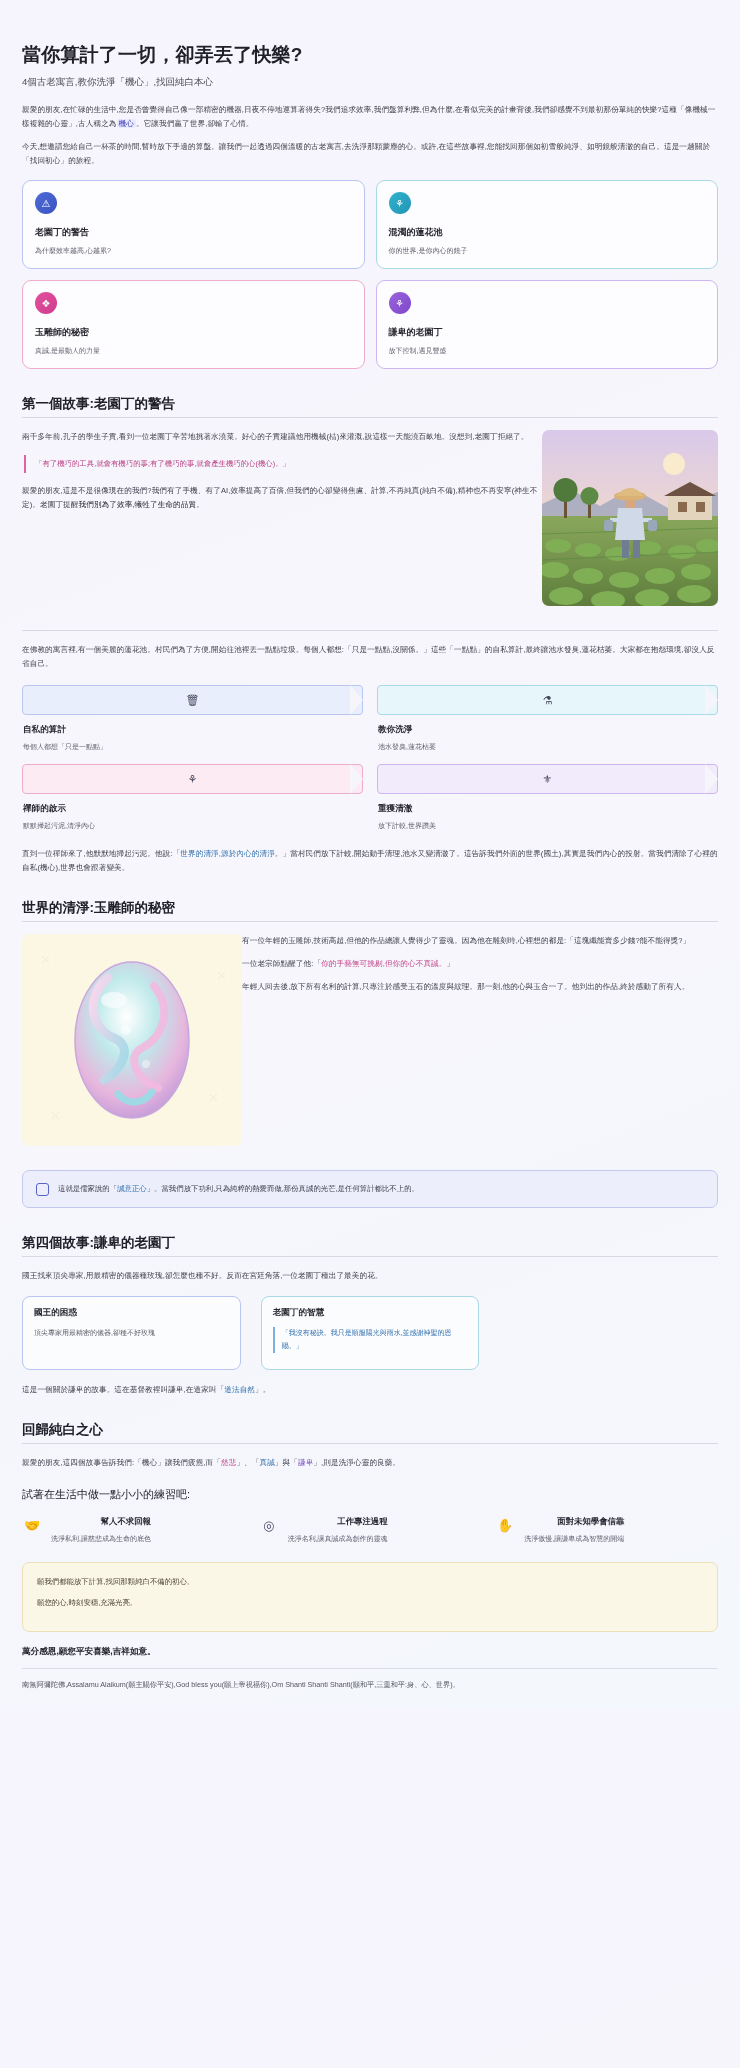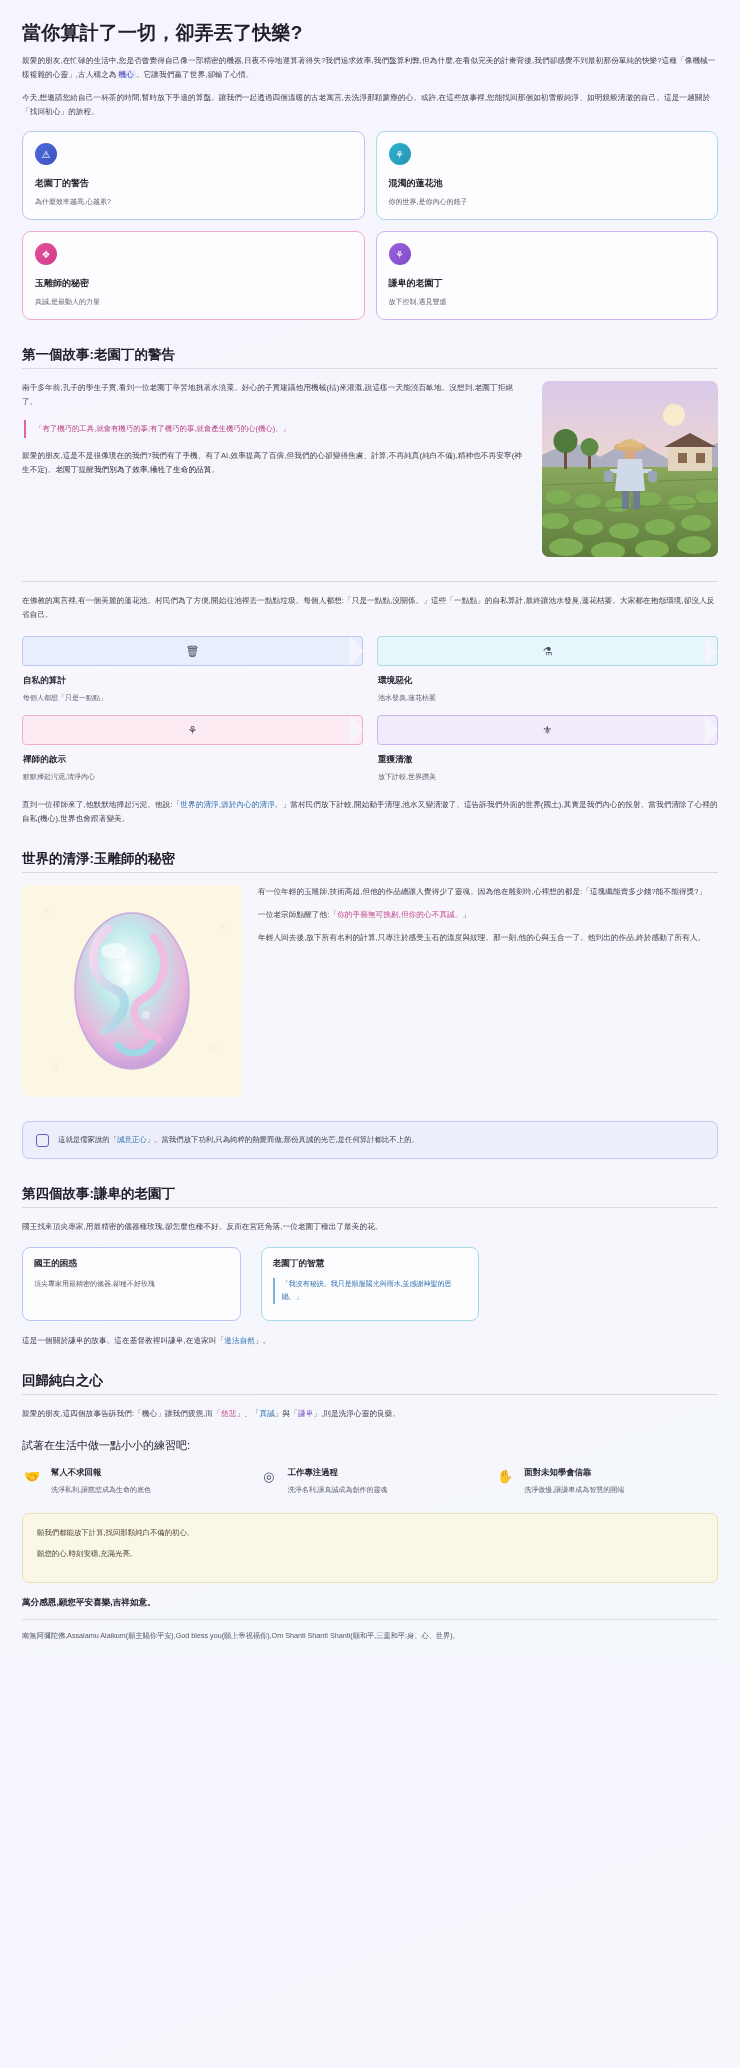--- a/index.html
+++ b/index.html
@@ -4,21 +4,21 @@
 <style>
   * { box-sizing: border-box; }
   html, body { margin: 0; padding: 0; }
   body {
     width: 740px;
     font-family: "Liberation Sans", "DejaVu Sans", sans-serif;
     background: linear-gradient(160deg, #f6f4fd 0%, #f7f6fc 40%, #f4f7fc 100%);
     color: #2b2b33;
     -webkit-font-smoothing: antialiased;
   }
-  .page { width: 740px; padding: 16px 22px 18px 22px; }
+  .page { width: 740px; padding: 38px 22px 18px 22px; }
 
   h1.title {
     font-size: 19px;
     font-weight: bold;
     color: #20202a;
     margin: 4px 0 8px 0;
     letter-spacing: .2px;
   }
   .subtitle {
     font-size: 9.5px;
@@ -73,21 +73,21 @@
   
   h2.sec {
     font-size: 13.5px;
     font-weight: bold;
     color: #20202a;
     margin: 0 0 4px 0;
   }
   .sec-rule { height: 1px; background: #d9d9e4; margin: 0 0 12px 0; }
   .sec-block { margin-bottom: 24px; }
 
-  .story-flex { display: flex; gap: 16px; align-items: flex-start; }
+  .story-flex { display: flex; align-items: flex-start; }
   .story-text { flex: 1 1 auto; }
   .quote {
     border-left: 2px solid #e0629f;
     padding: 2px 0 2px 9px;
     margin: 11px 0 11px 2px;
     font-size: 7.4px;
     color: #b83f80;
     line-height: 1.8;
   }
 
@@ -174,21 +174,21 @@
 
   
   .prac-title { font-size: 11px; font-weight: normal; color: #22222c; margin: 16px 0 14px 0; }
   .prac-grid { display: grid; grid-template-columns: 1fr 1fr 1fr; gap: 14px; }
   .prac-item { display: flex; gap: 9px; align-items: flex-start; }
   .prac-ico {
     width: 20px; height: 20px; flex: 0 0 20px;
     display: flex; align-items: center; justify-content: center;
     font-size: 13px; color: #4a4a6a;
   }
-  .prac-h { font-size: 8.4px; font-weight: bold; color: #262630; margin-bottom: 6px; }
+  .prac-h { font-size: 8.4px; font-weight: bold; color: #262630; margin-bottom: 6px; text-align: right; }
   .prac-s { font-size: 7px; color: #5d5d6b; line-height: 1.7; }
 
   
   .wish {
     background: #fbf7e6;
     border: 1px solid #ece0b8;
     border-radius: 7px;
     padding: 12px 14px;
     margin: 18px 0 14px 0;
   }
@@ -201,20 +201,21 @@
   .link-blue { color: #2f6fae; }
   .link-pink { color: #c4468c; }
   .link-purple { color: #7a4ec4; }
 </style>
 </head>
 <body>
 
 <div class="page">
 
   <h1 class="title">當你算計了一切，卻弄丟了快樂?</h1>
+  <div class="subtitle">4個古老寓言,教你洗淨「機心」,找回純白本心</div>
 
   <p class="para">親愛的朋友,在忙碌的生活中,您是否曾覺得自己像一部精密的機器,日夜不停地運算著得失?我們追求效率,我們盤算利弊,但為什麼,在看似完美的計畫背後,我們卻感覺不到最初那份單純的快樂?這種「像機械一樣複雜的心靈」,古人稱之為<span class="hl-pill">機心</span>。它讓我們贏了世界,卻輸了心情。</p>
 
   <p class="para">今天,想邀請您給自己一杯茶的時間,暫時放下手邊的算盤。讓我們一起透過四個溫暖的古老寓言,去洗淨那顆蒙塵的心。或許,在這些故事裡,您能找回那個如初雪般純淨、如明鏡般清澈的自己。這是一趟關於「找回初心」的旅程。</p>
 
   <div class="overview-grid">
     <div class="ov-card c1">
       <div class="ov-badge b1">⚠</div>
       <div class="ov-title">老園丁的警告</div>
       <div class="ov-sub">為什麼效率越高,心越累?</div>
@@ -321,21 +322,21 @@
         <div class="flow-arrow a1">
           <span class="flow-ico">🗑</span>
         </div>
         <div class="flow-label">自私的算計</div>
         <div class="flow-sub">每個人都想「只是一點點」</div>
       </div>
       <div class="flow-cell">
         <div class="flow-arrow a2">
           <span class="flow-ico">⚗</span>
         </div>
-        <div class="flow-label">環境惡化</div>
+        <div class="flow-label">教你洗淨</div>
         <div class="flow-sub">池水發臭,蓮花枯萎</div>
       </div>
       <div class="flow-cell">
         <div class="flow-arrow a3">
           <span class="flow-ico">⚘</span>
         </div>
         <div class="flow-label">禪師的啟示</div>
         <div class="flow-sub">默默掃起污泥,清淨內心</div>
       </div>
       <div class="flow-cell">

